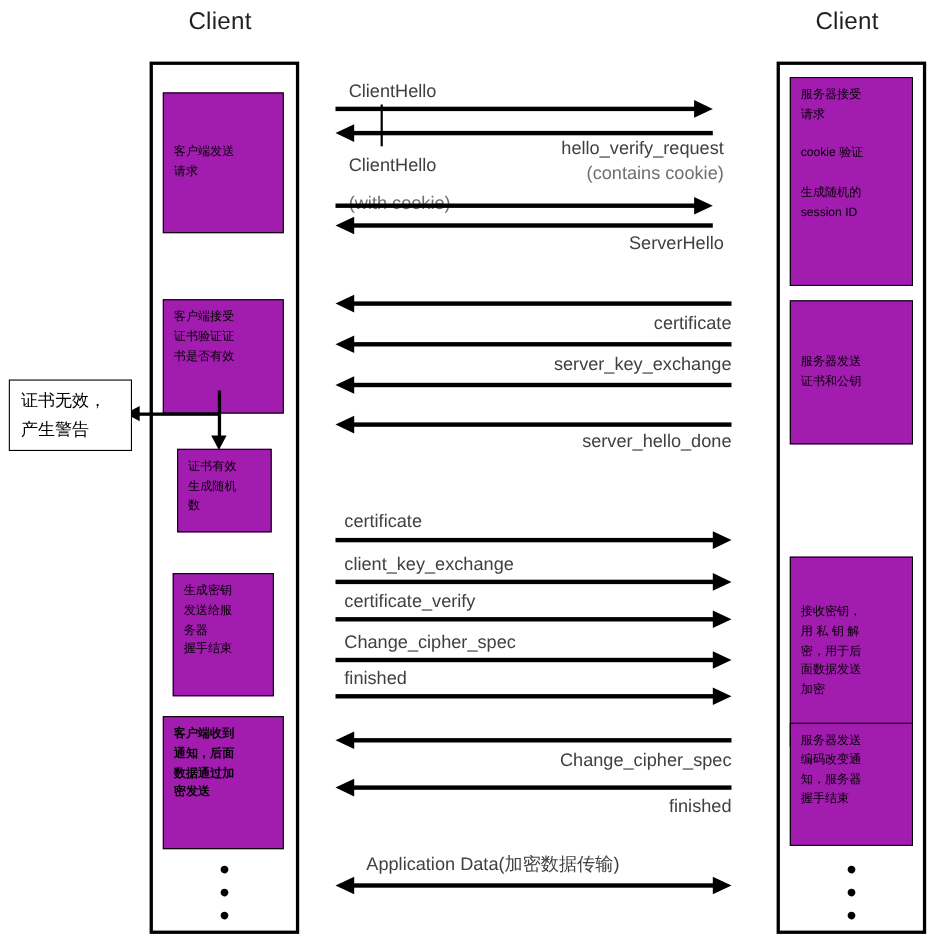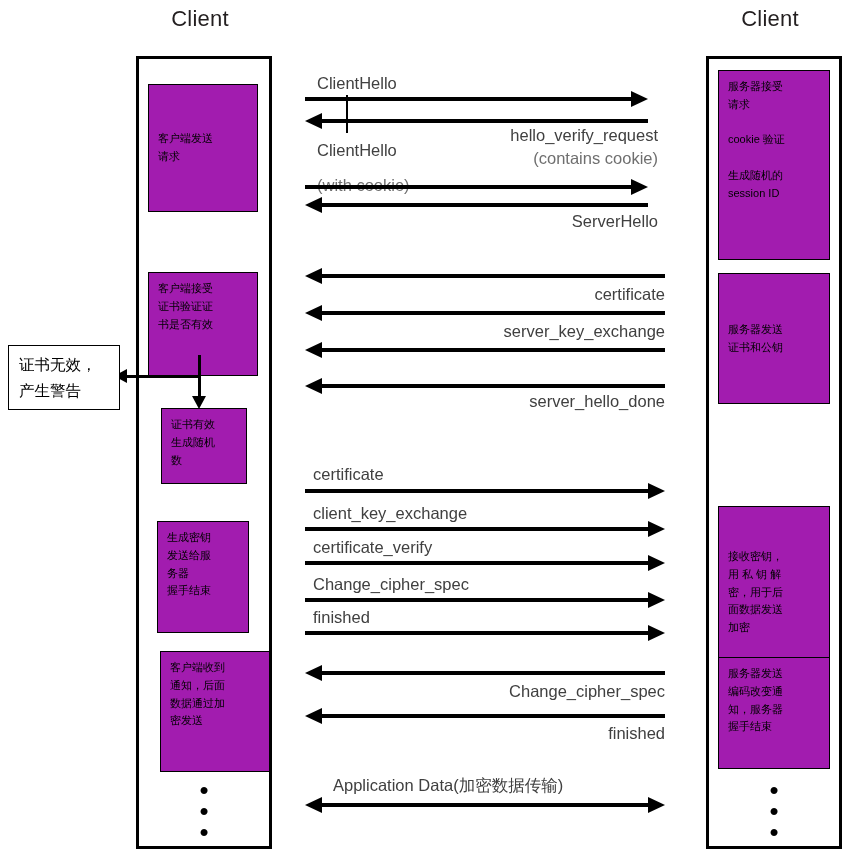--- a/index.html
+++ b/index.html
@@ -165,21 +165,21 @@
 
   <div class="note" style="left:161px; top:408px; width:86px; height:76px;">证书有效
 生成随机
 数</div>
 
   <div class="note" style="left:157px; top:521px; width:92px; height:112px;">生成密钥
 发送给服
 务器
 握手结束</div>
 
-  <div class="note" style="left:160px; top:651px; width:110px; height:121px;">客户端收到
+  <div class="note" style="left:148px; top:651px; width:110px; height:121px;font-weight:bold;">客户端收到
 通知，后面
 数据通过加
 密发送</div>
 
   <div class="vdots" style="left:136px; top:780px; width:136px;">
     <span>•</span>
     <span>•</span>
     <span>•</span>
   </div>
 

